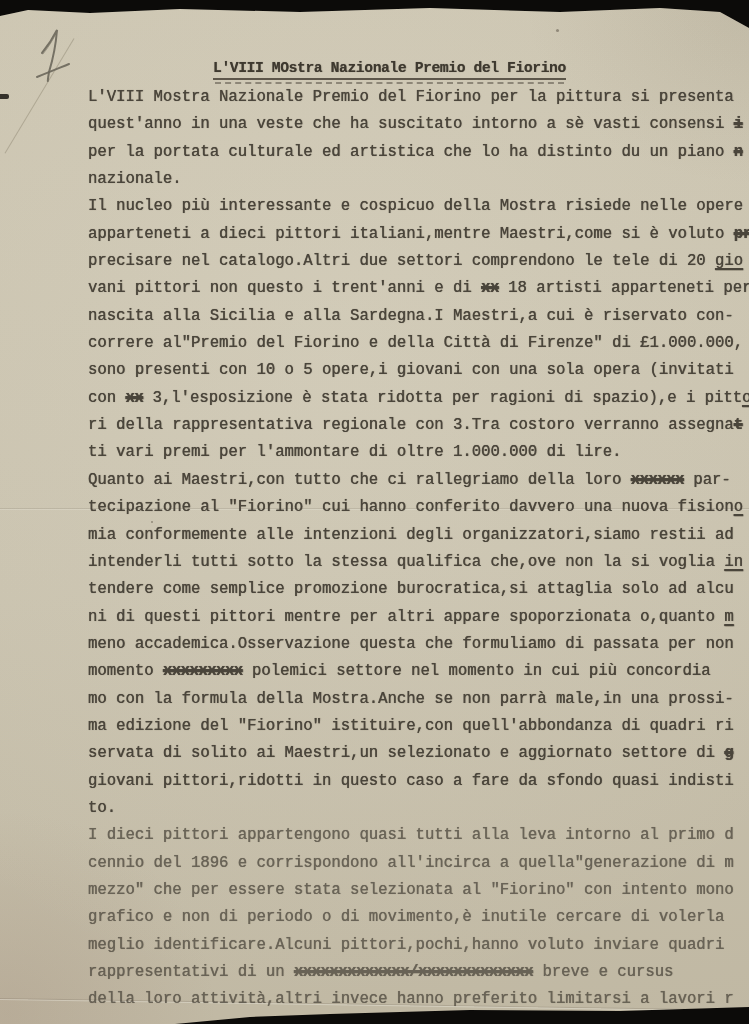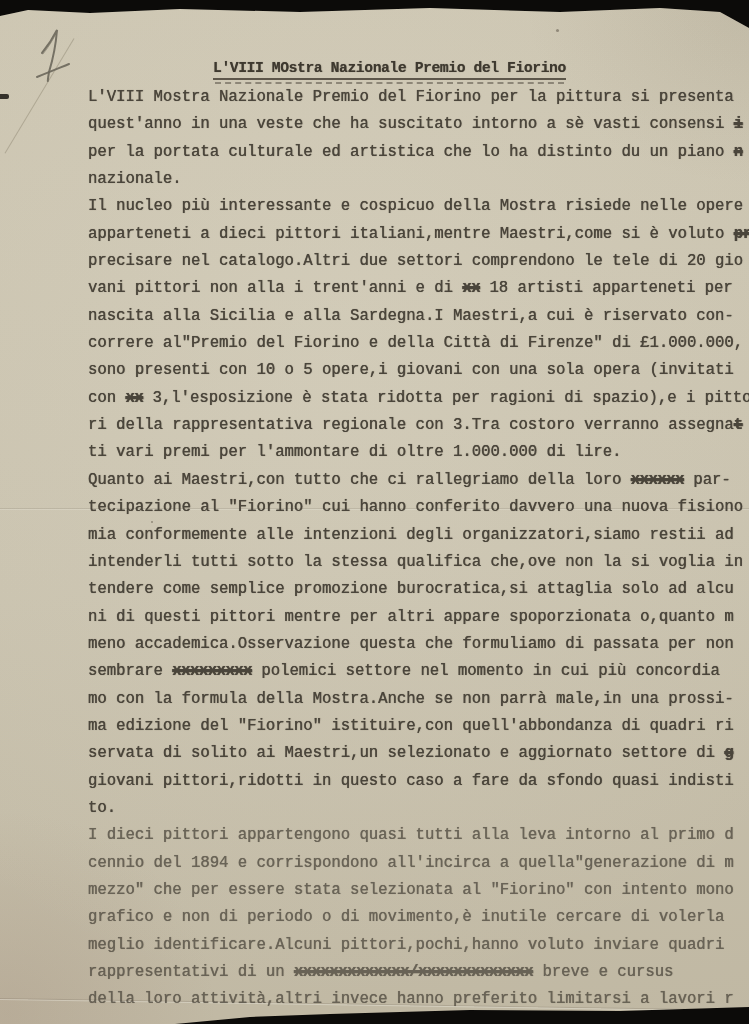--- a/index.html
+++ b/index.html
@@ -76,20 +76,21 @@
     height:27.35px;line-height:27.35px;white-space:pre;
     text-shadow:0.35px 0.35px 0.7px rgba(70,63,52,.85), -0.2px 0 0.5px rgba(70,63,52,.35);
   }
   .line.tone-faint{opacity:.74;}
   .seg-x{
     text-decoration:line-through;
     text-decoration-thickness:2.5px;
     font-weight:bold;letter-spacing:-0.5px;
   }
   .seg-u{
+    text-decoration:underline;
     text-decoration-thickness:1.5px;
     text-underline-offset:3px;
   }
 </style>
 </head>
 <body style="background: rgb(12, 11, 9);">
 
 <div class="paper">
 
   <div class="crease crease-diag"></div>
@@ -112,42 +113,42 @@
   <div class="doc-title">L'VIII MOstra Nazionale Premio del Fiorino</div>
 
   <div class="lines" style="color: rgb(74, 69, 59);">
       <div class="line"><span>L'VIII Mostra Nazionale Premio del Fiorino per la pittura si presenta</span></div>
       <div class="line"><span>quest'anno in una veste che ha suscitato intorno a sè vasti consensi </span><span class="seg-x">i</span></div>
       <div class="line"><span>per la portata culturale ed artistica che lo ha distinto du un piano </span><span class="seg-x">n</span></div>
       <div class="line"><span>nazionale.</span></div>
       <div class="line"><span>Il nucleo più interessante e cospicuo della Mostra risiede nelle opere</span></div>
       <div class="line"><span>apparteneti a dieci pittori italiani,mentre Maestri,come si è voluto </span><span class="seg-x">pr</span></div>
       <div class="line"><span>precisare nel catalogo.Altri due settori comprendono le tele di 20 </span><span class="seg-u">gio</span></div>
-      <div class="line"><span>vani pittori non alla i trent'anni e di </span><span class="seg-x">xx</span><span> 18 artisti apparteneti per</span></div>
+      <div class="line"><span>vani pittori non questo i trent'anni e di </span><span class="seg-x">xx</span><span> 18 artisti apparteneti per</span></div>
       <div class="line"><span>nascita alla Sicilia e alla Sardegna.I Maestri,a cui è riservato con-</span></div>
       <div class="line"><span>correre al"Premio del Fiorino e della Città di Firenze" di £1.000.000,</span></div>
       <div class="line"><span>sono presenti con 10 o 5 opere,i giovani con una sola opera (invitati</span></div>
       <div class="line"><span>con </span><span class="seg-x">xx</span><span> 3,l'esposizione è stata ridotta per ragioni di spazio),e i pitt</span><span class="seg-u">o</span></div>
       <div class="line"><span>ri della rappresentativa regionale con 3.Tra costoro verranno assegna</span><span class="seg-x">t</span></div>
       <div class="line"><span>ti vari premi per l'ammontare di oltre 1.000.000 di lire.</span></div>
       <div class="line"><span>Quanto ai Maestri,con tutto che ci rallegriamo della loro </span><span class="seg-x">xxxxxx</span><span> par-</span></div>
       <div class="line"><span>tecipazione al "Fiorino" cui hanno conferito davvero una nuova fision</span><span class="seg-u">o</span></div>
       <div class="line"><span>mia conformemente alle intenzioni degli organizzatori,siamo restii ad</span></div>
       <div class="line"><span>intenderli tutti sotto la stessa qualifica che,ove non la si voglia </span><span class="seg-u">in</span></div>
       <div class="line"><span>tendere come semplice promozione burocratica,si attaglia solo ad alcu</span></div>
       <div class="line"><span>ni di questi pittori mentre per altri appare spoporzionata o,quanto </span><span class="seg-u">m</span></div>
       <div class="line"><span>meno accademica.Osservazione questa che formuliamo di passata per non</span></div>
-      <div class="line"><span>sembrare </span><span class="seg-x">xxxxxxxxx</span><span> polemici settore nel momento in cui più concordia</span></div>
+      <div class="line"><span>momento </span><span class="seg-x">xxxxxxxxx</span><span> polemici settore nel momento in cui più concordia</span></div>
       <div class="line"><span>mo con la formula della Mostra.Anche se non parrà male,in una prossi-</span></div>
       <div class="line"><span>ma edizione del "Fiorino" istituire,con quell'abbondanza di quadri ri</span></div>
       <div class="line"><span>servata di solito ai Maestri,un selezionato e aggiornato settore di </span><span class="seg-x">g</span></div>
       <div class="line"><span>giovani pittori,ridotti in questo caso a fare da sfondo quasi indisti</span></div>
       <div class="line"><span>to.</span></div>
       <div class="line tone-faint"><span>I dieci pittori appartengono quasi tutti alla leva intorno al primo d</span></div>
-      <div class="line tone-faint"><span>cennio del 1894 e corrispondono all'incirca a quella"generazione di m</span></div>
+      <div class="line tone-faint"><span>cennio del 1896 e corrispondono all'incirca a quella"generazione di m</span></div>
       <div class="line tone-faint"><span>mezzo" che per essere stata selezionata al "Fiorino" con intento mono</span></div>
       <div class="line tone-faint"><span>grafico e non di periodo o di movimento,è inutile cercare di volerla</span></div>
       <div class="line tone-faint"><span>meglio identificare.Alcuni pittori,pochi,hanno voluto inviare quadri</span></div>
       <div class="line tone-faint"><span>rappresentativi di un </span><span class="seg-x">xxxxxxxxxxxxx/xxxxxxxxxxxxx</span><span> breve e cursus</span></div>
       <div class="line tone-faint"><span>della loro attività,altri invece hanno preferito limitarsi a lavori r</span></div>
     </div>
 
 </div>
 
 </body></html>

